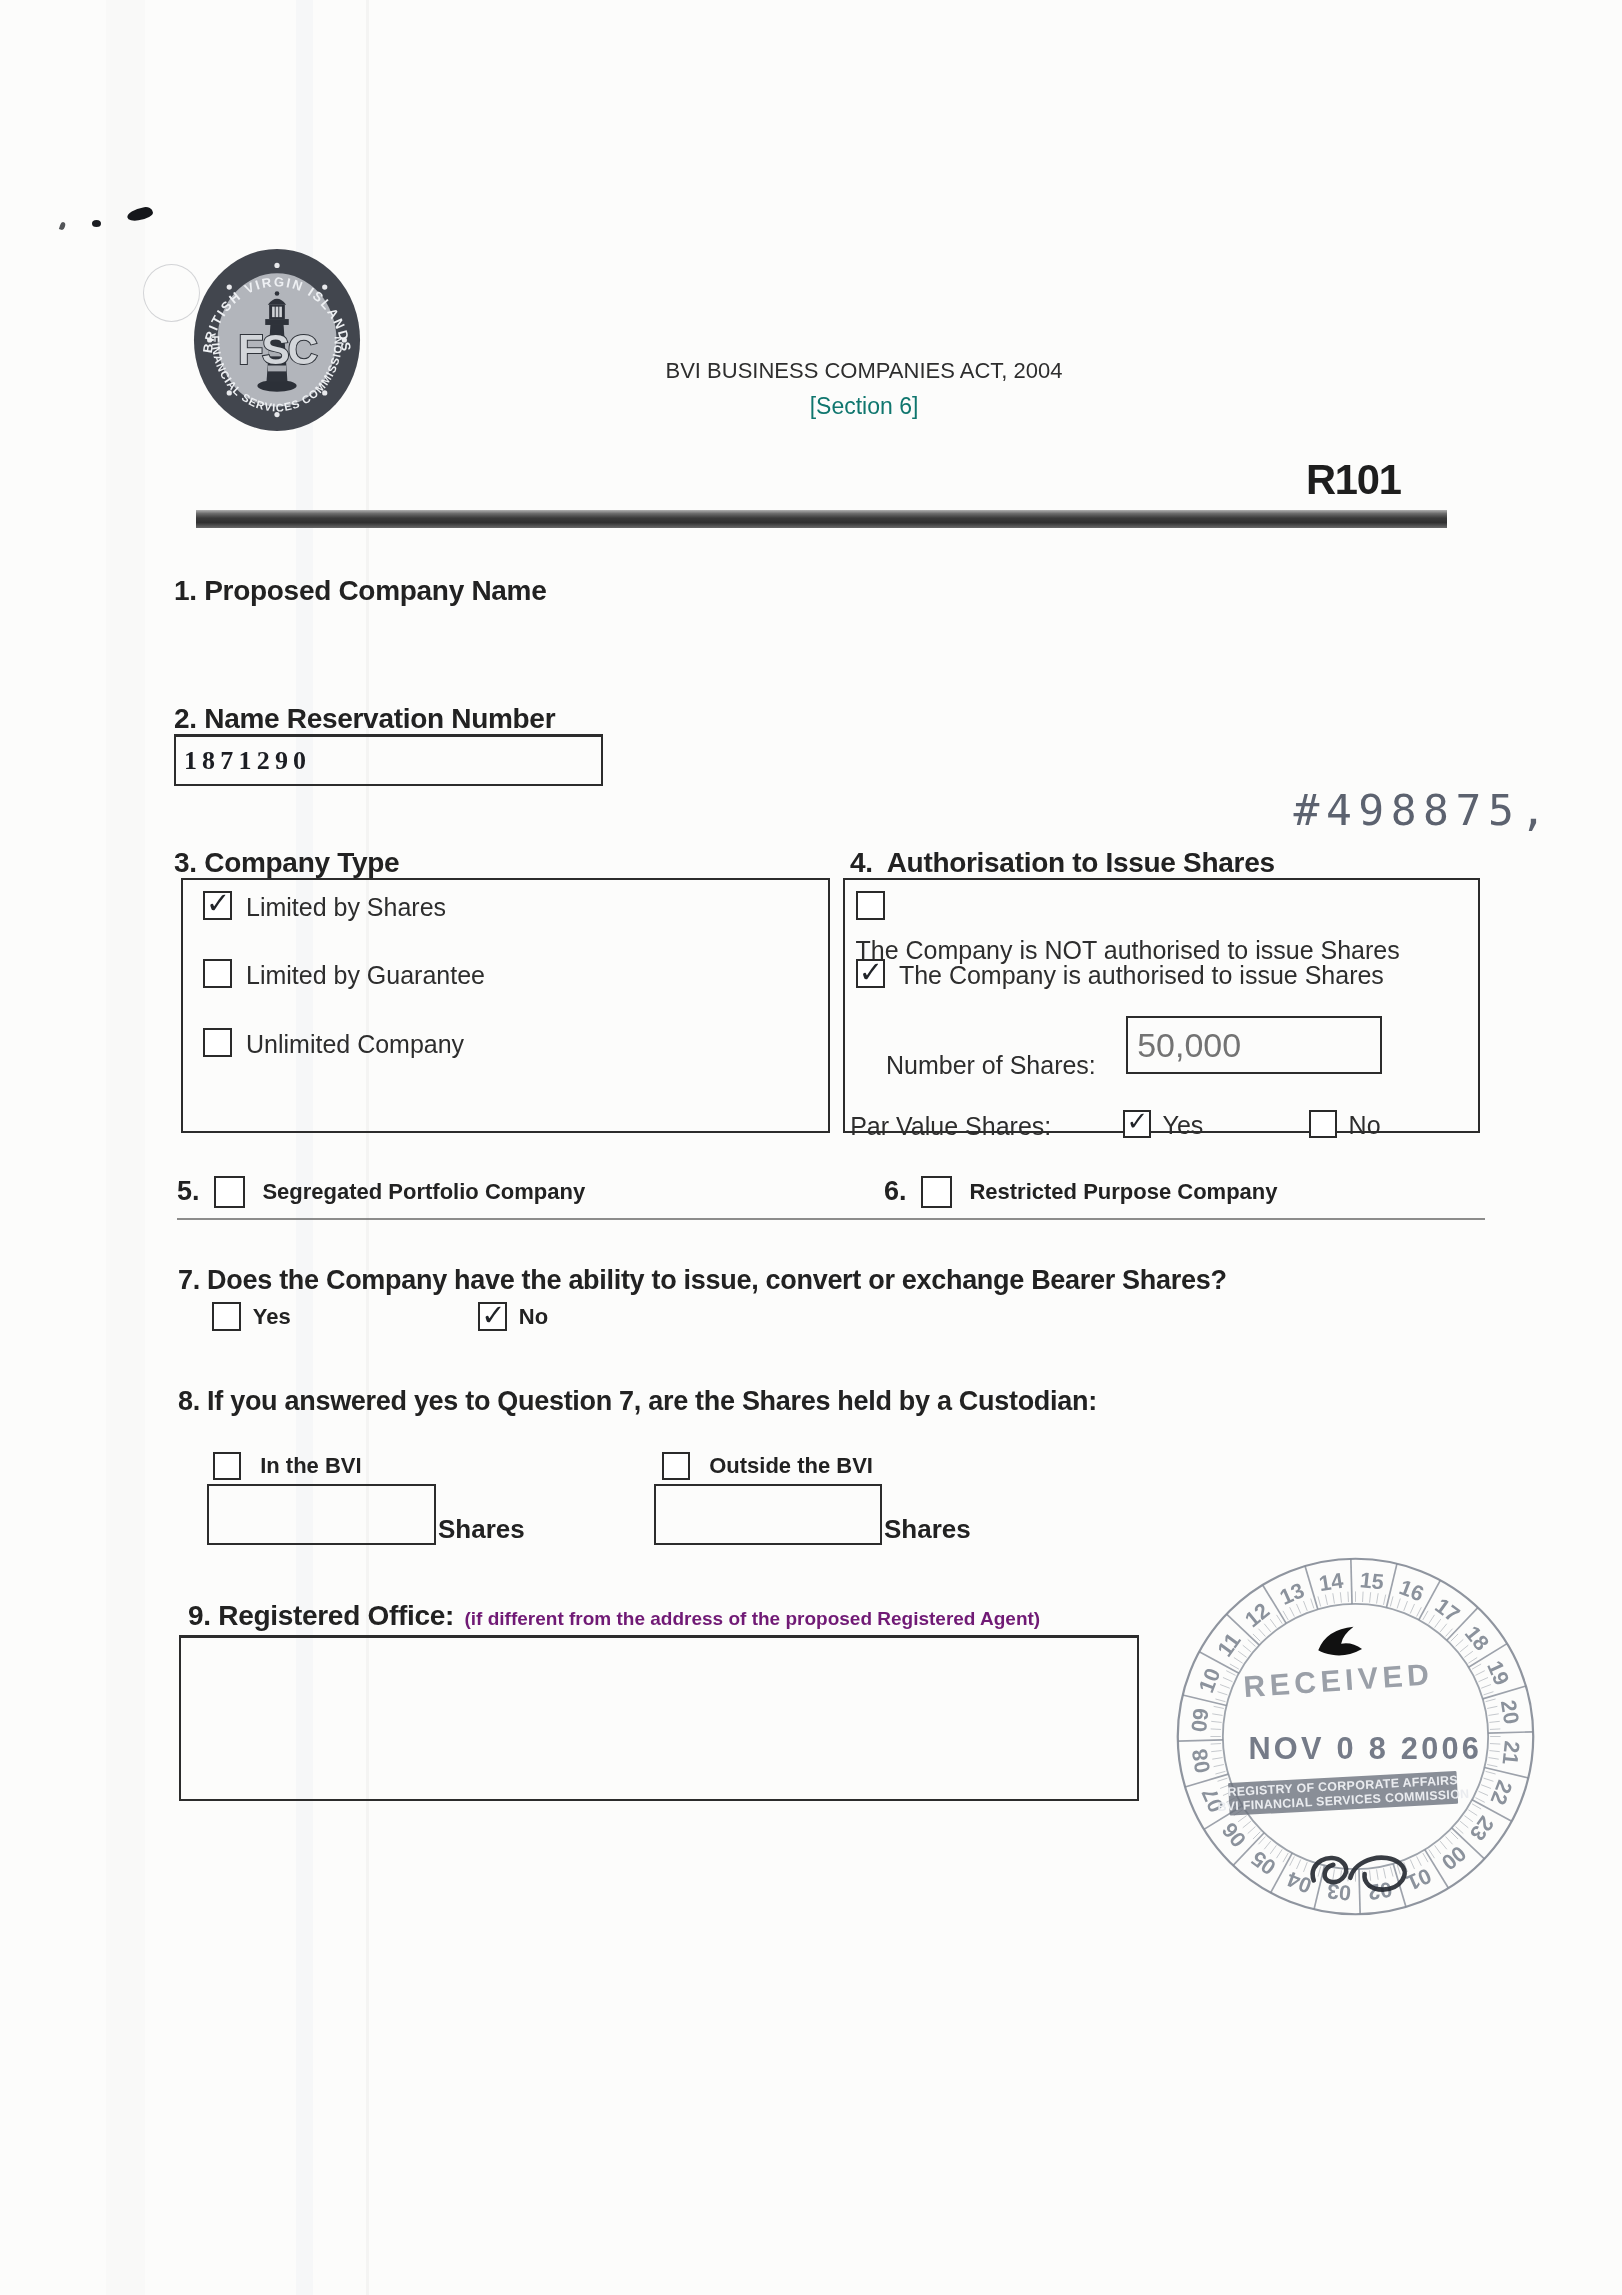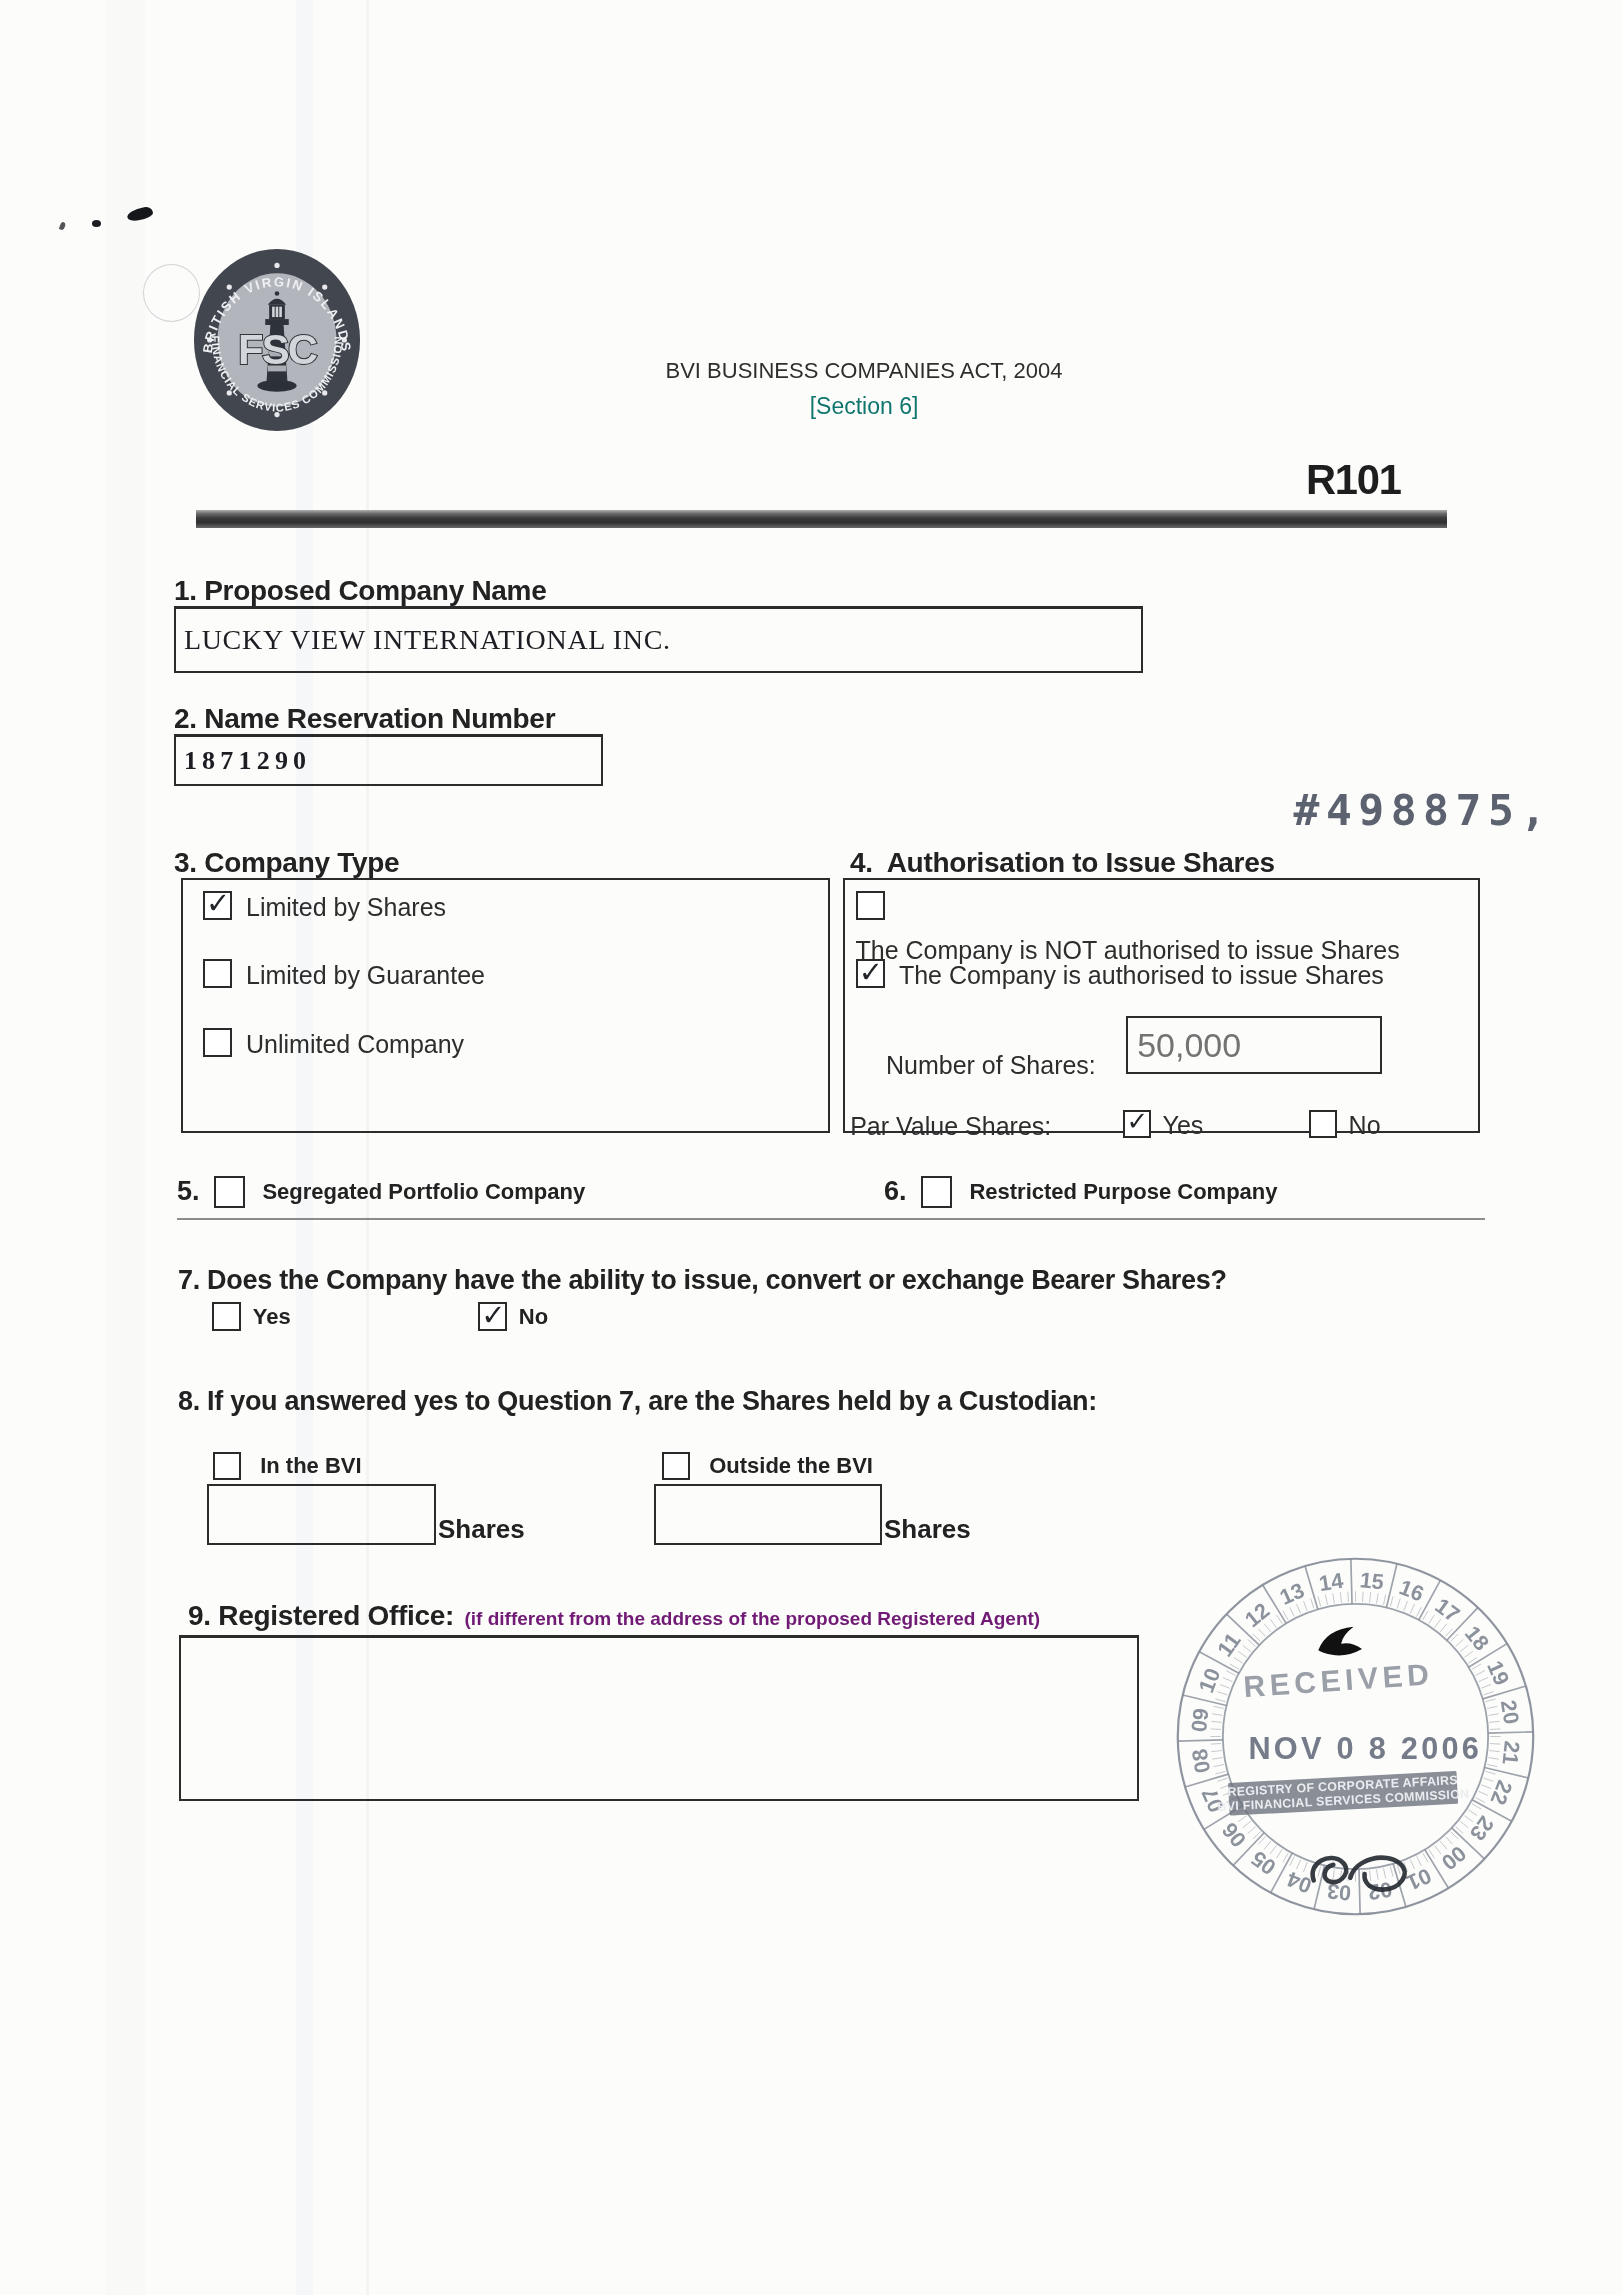--- a/index.html
+++ b/index.html
@@ -22,21 +22,21 @@
   .opt{font-size:25px;color:#2d2d2d;}
   .blbl{font-weight:700;font-size:22px;color:#222;}
   .optrow{position:absolute;display:flex;align-items:flex-start;gap:14.4px;}
   .optrow .opt{padding-top:2px;}
   .title{font-weight:700;font-size:33px;letter-spacing:-0.7px;white-space:pre;color:#1f1f1f;
          border-bottom:3.9px solid #262626;padding-bottom:5.9px;}
   .center{text-align:center;}
   .r101{font-weight:800;font-size:43px;letter-spacing:-1.3px;color:#1e1e1e;transform:scaleX(.97);transform-origin:left;}
   .bar{position:absolute;left:196px;top:510px;width:1251px;height:18.3px;
        background:linear-gradient(180deg,#b0b0b0 0%,#6b6b6b 20%,#3a3a3a 45%,#303030 70%,#6a6a6a 100%);}
-  .dotstamp{font-family:"DejaVu Sans Mono",monospace;font-weight:700;font-size:43px;
+  .dotstamp{font-family:"DejaVu Sans Mono",monospace;font-weight:400;font-size:43px;
             color:#4b5260;letter-spacing:6.5px;opacity:.9;white-space:pre;}
   .divider{position:absolute;left:177px;top:1218px;width:1308px;height:2px;background:#6f6f6f;opacity:.8;}
   .penmark{position:absolute;background:#1b1d21;}
   
   #stampSvg{position:absolute;left:1166px;top:1547px;filter:blur(0.4px);opacity:.93;}
   .c1{fill:none;stroke:#7a818d;stroke-width:3.4;opacity:.9}
   .c2{fill:none;stroke:#7d8490;stroke-width:2.8;opacity:.8}
   .dn{font-family:"Liberation Sans",sans-serif;font-weight:700;font-size:33px;fill:#79808c;opacity:.92}
   .seg{stroke:#7d8490;stroke-width:2.6;opacity:.8}
   .tick{stroke:#848b96;stroke-width:1.5;opacity:.5}
@@ -104,25 +104,20 @@
     <text x="130" y="178" text-anchor="middle" style="font-family:'Liberation Sans',sans-serif;font-weight:900;font-size:64px;letter-spacing:-3px;fill:#d3d6da;stroke:#2f333a;stroke-width:3px;paint-order:stroke;">FSC</text>
   </svg>
   <div class="blob"></div>
 
   <div class="abs center" style="left:406px;top:358px;width:916px;font-size:22px;color:#2e2e2e;">BVI BUSINESS COMPANIES ACT, 2004</div>
   <div class="abs center" style="left:406px;top:393px;width:916px;font-size:23px;color:#0f766e;">[Section 6]</div>
   <div class="abs r101" style="left:1306px;top:455px;">R101</div>
   <div class="bar"></div>
 
   <div class="abs h" style="left:174px;top:576px;">1. Proposed Company Name</div>
-  <div class="box ttop" style="left:174px;top:606px;width:969px;height:67px;">
-    <div class="valwrap">
-        <span class="serifval" style="letter-spacing:0.7px;">LUCKY VIEW INTERNATIONAL INC.</span>
-      </div>
-  </div>
 
   <div class="abs h" style="left:174px;top:704px;">2. Name Reservation Number</div>
   <div class="box ttop" style="left:174px;top:734px;width:429px;height:52px;">
     <div class="valwrap">
         <span class="serifval" style="font-size:26px;letter-spacing:5.2px;font-weight:bold;">1871290</span>
       </div>
   </div>
   <div class="abs dotstamp" style="left:1164px;top:735px;">
     <span>#498875,</span>
   </div>

